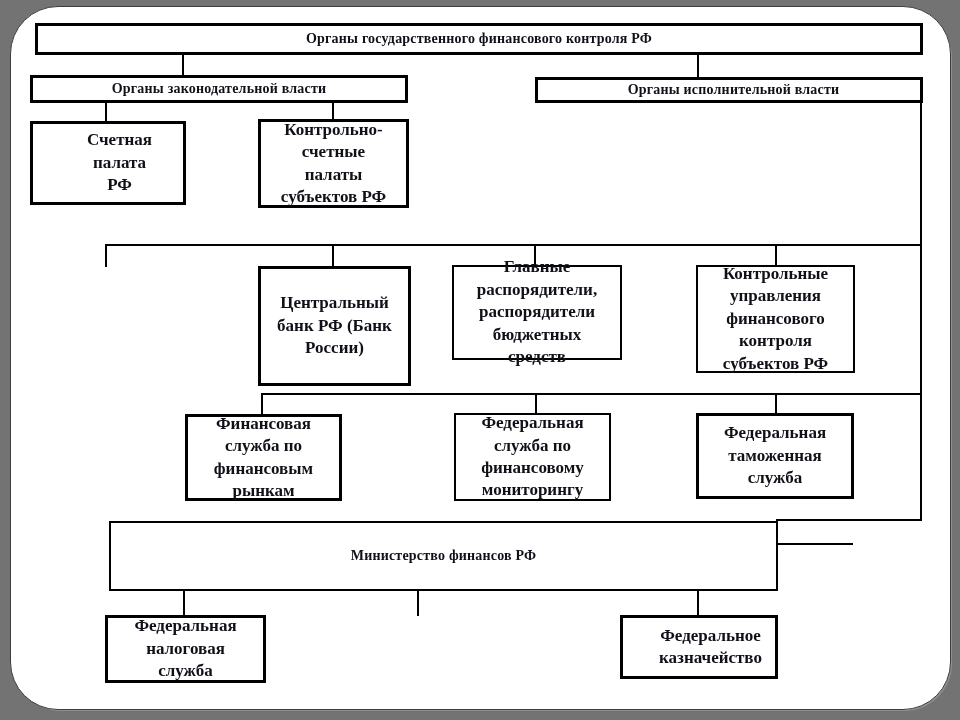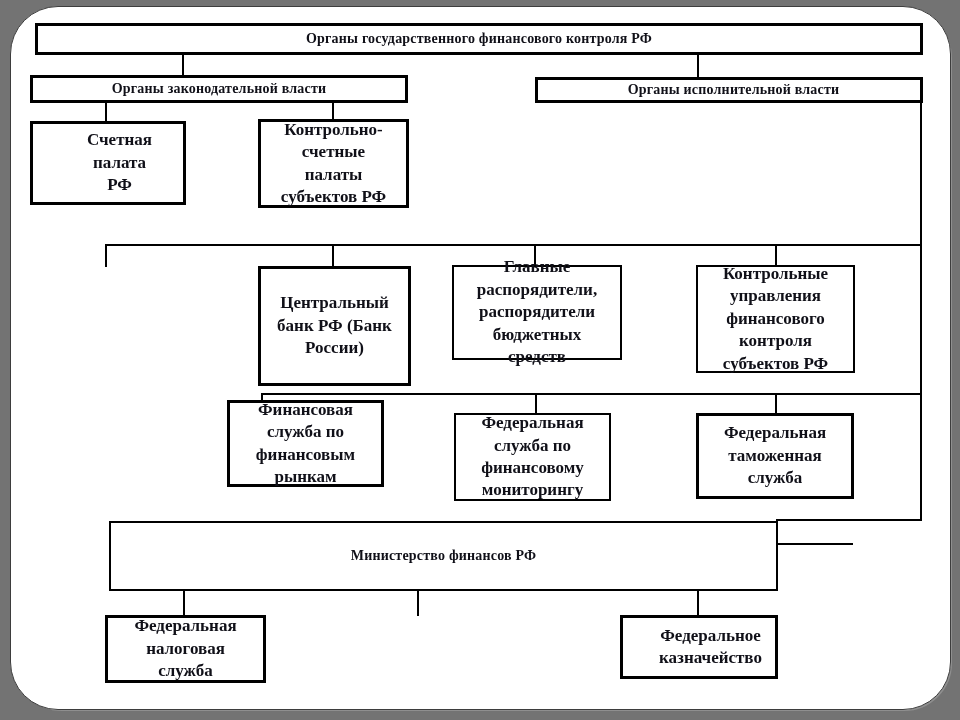--- a/index.html
+++ b/index.html
@@ -118,21 +118,21 @@
 распорядители
 бюджетных
 средств</div>
 
   <div class="node b2" style="left:696px; top:265px; width:159px; height:108px;">Контрольные
 управления
 финансового
 контроля
 субъектов РФ</div>
 
-  <div class="node" style="left:185px; top:400px; width:157px; height:87px;margin-left:42px;">Финансовая
+  <div class="node" style="left:185px; top:414px; width:157px; height:87px;">Финансовая
 служба по
 финансовым
 рынкам</div>
 
   <div class="node b2" style="left:454px; top:413px; width:157px; height:88px;">Федеральная
 служба по
 финансовому
 мониторингу</div>
 
   <div class="node" style="left:696px; top:413px; width:158px; height:86px;">Федеральная

